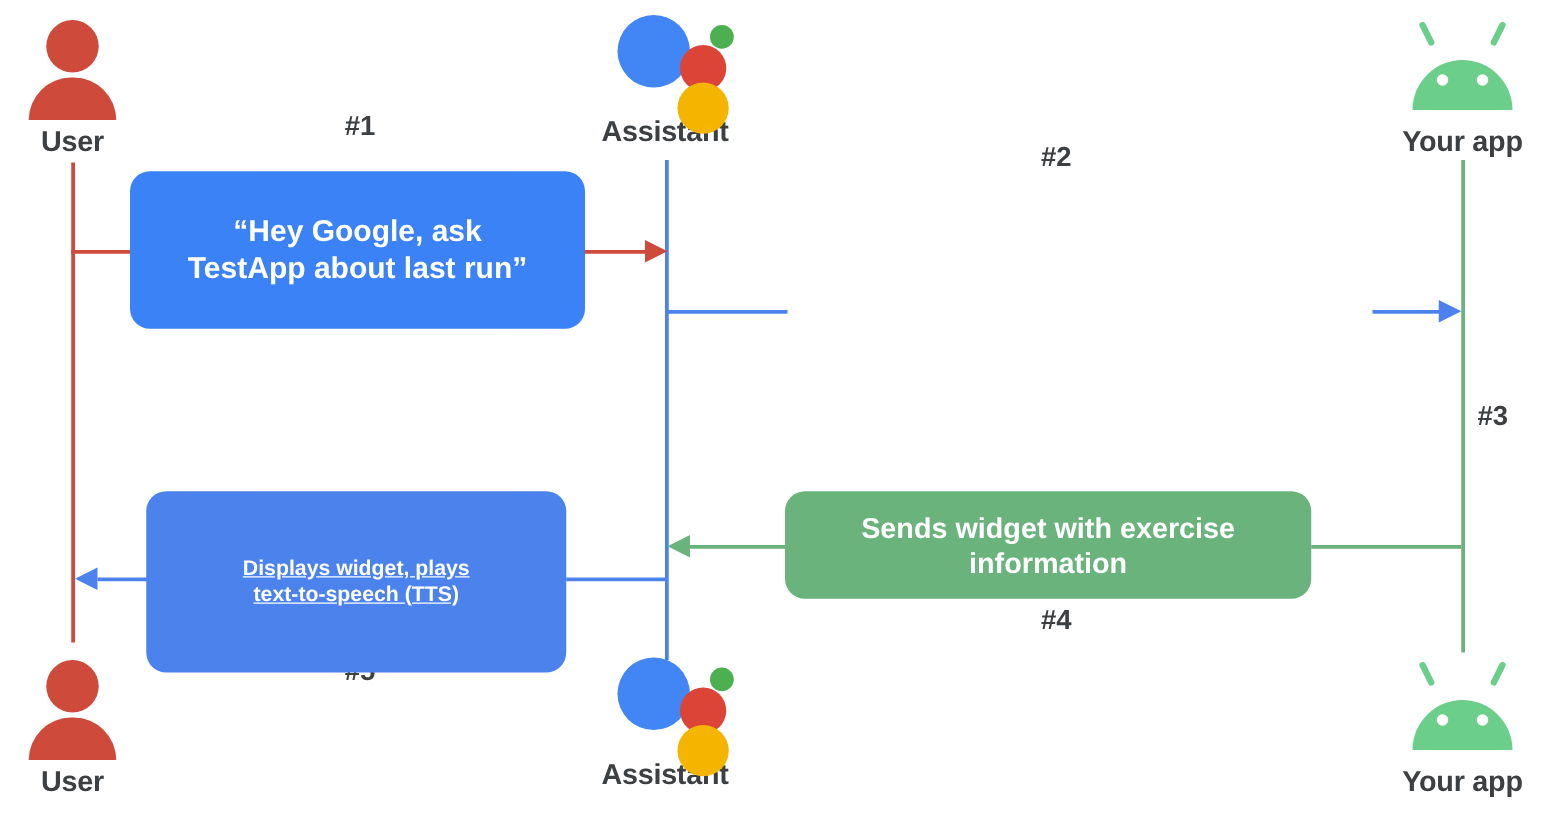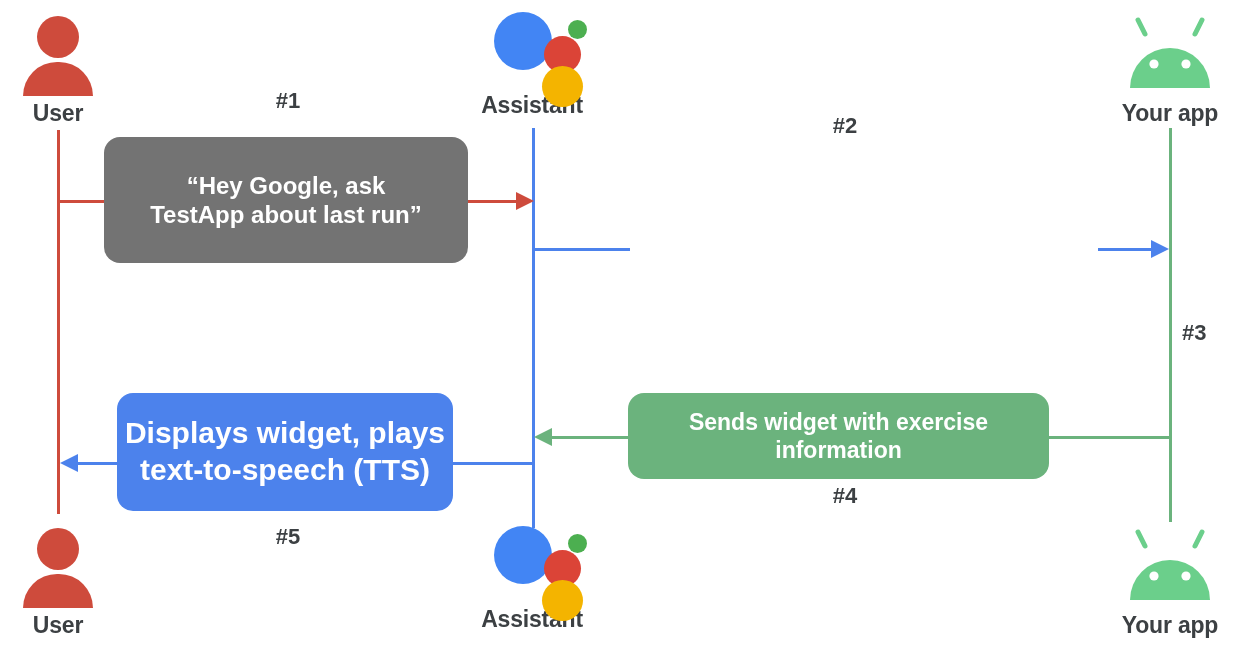--- a/index.html
+++ b/index.html
@@ -189,21 +189,21 @@
     <div class="actor-label">Your app</div>
   </div>
 
   <div class="step" style="left:248px; top:88px; width:80px;">#1</div>
 
   <div class="seg" style="left:57px; top:200px; width:55px; background:#CE4B3C;"></div>
 
   <div class="seg" style="left:468px; top:200px; width:55px; background:#CE4B3C;"></div>
   <div class="arrow arrow-right" style="left:516px; top:192px; border-left:18px solid #CE4B3C;"></div>
 
-  <div class="msgbox" style="left:104px; top:137px; width:364px; height:126px; background:#737373; font-size:24px;">
+  <div class="msgbox" style="left:104px; top:137px; width:364px; height:126px; background:#3b82f6; font-size:24px;">
     <span>“Hey Google, ask
 TestApp about last run”</span>
   </div>
 
   <div class="step" style="left:805px; top:113px; width:80px;">#2</div>
 
   <div class="seg" style="left:532px; top:248px; width:98px; background:#4C82EC;"></div>
 
   <div class="seg" style="left:1098px; top:248px; width:58px; background:#4C82EC;"></div>
   <div class="arrow arrow-right" style="left:1151px; top:240px; border-left:18px solid #4C82EC;"></div>
@@ -223,21 +223,21 @@
 information</span>
   </div>
 
   <div class="step" style="left:248px; top:524px; width:80px;">#5</div>
 
   <div class="seg" style="left:453px; top:462px; width:80px; background:#4C82EC;"></div>
 
   <div class="seg" style="left:78px; top:462px; width:40px; background:#4C82EC;"></div>
   <div class="arrow arrow-left" style="left:60px; top:454px; border-right:18px solid #4C82EC;"></div>
 
-  <div class="msgbox" style="left:117px; top:393px; width:336px; height:118px; background:#4C82EC; font-size:30px;">
+  <div class="msgbox" style="left:117px; top:393px; width:336px; height:145px; background:#4C82EC; font-size:17px;text-decoration:underline;">
     <span>Displays widget, plays
 text-to-speech (TTS)</span>
   </div>
 
   <div class="actor" style="left:-22px; top:524px;">
     <div class="actor-icon">
       <div class="user-head"></div>
       <div class="user-body"></div>
     </div>
     <div class="actor-label">User</div>

